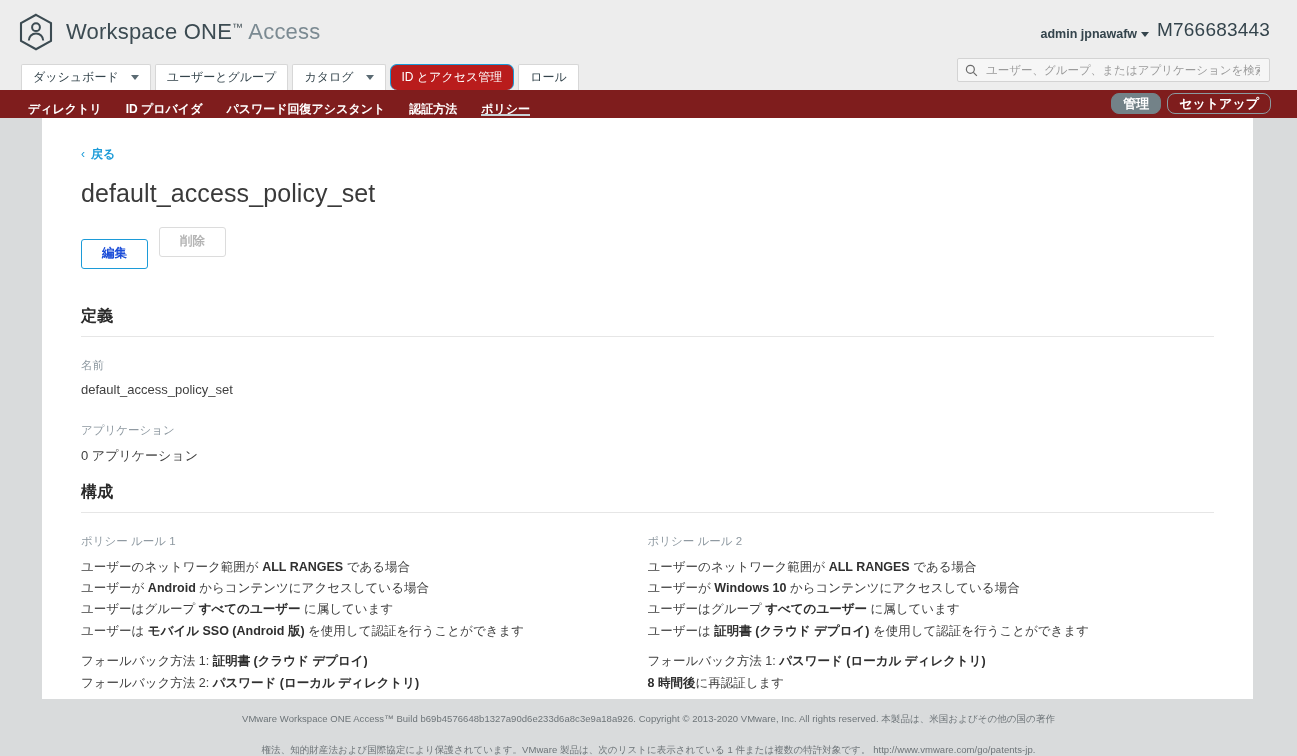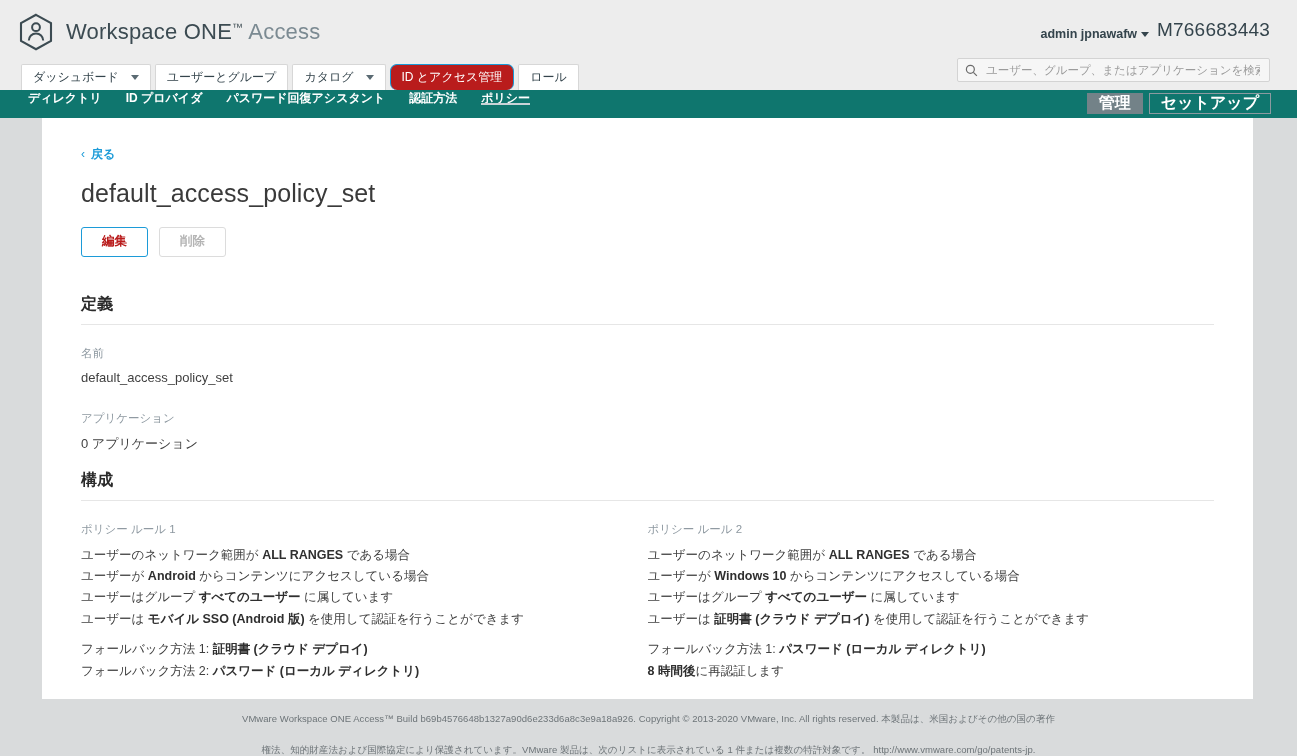--- a/index.html
+++ b/index.html
@@ -116,22 +116,22 @@
     width: 0; height: 0;
     border-left: 4px solid transparent;
     border-right: 4px solid transparent;
     border-top: 5px solid #5a6a72;
   }
 
   
   .subnav {
     position: relative;
     height: 28px;
-    background: #0f766e;
-    display: flex; align-items: flex-start;
+    background: #7f1d1d;
+    display: flex; align-items: flex-end;
   }
   .subnav-items {
     display: flex; align-items: stretch;
     padding-left: 16px;
     gap: 0;
   }
   .subnav-item {
     display: flex; align-items: center;
     padding: 0 12px;
     font-size: 12px;
@@ -149,24 +149,24 @@
     background: #c9d2d6;
   }
   .subnav-right {
     position: absolute;
     right: 26px; top: 3px;
     display: flex; gap: 6px;
   }
   .pill {
     height: 21px;
     border: 1px solid #8b9aa0;
-    border-radius: 0;
+    border-radius: 8px;
     display: flex; align-items: center;
     padding: 0 11px;
-    font-size: 16px;
+    font-size: 13px;
     font-weight: bold;
     color: #ffffff;
     cursor: pointer;
     white-space: nowrap;
   }
   .pill.active {
     background: #738288;
     border-color: #738288;
   }
 
@@ -216,21 +216,22 @@
     display: inline-flex; align-items: center; justify-content: center;
     font-size: 12.5px;
     font-weight: bold;
     padding: 0 16px;
     cursor: pointer;
     background: #fff;
     white-space: nowrap;
   }
   .btn-primary {
     border: 1px solid #1c9bd8;
-    color: #b91c1c;
+    color: #1d4ed8;
+    margin-top: 12px;
   }
   .btn-disabled {
     border: 1px solid #dcdcdc;
     color: #b5b5b5;
     cursor: default;
   }
 
   h2.section {
     margin: 0 0 0 0;
     font-size: 16px;

